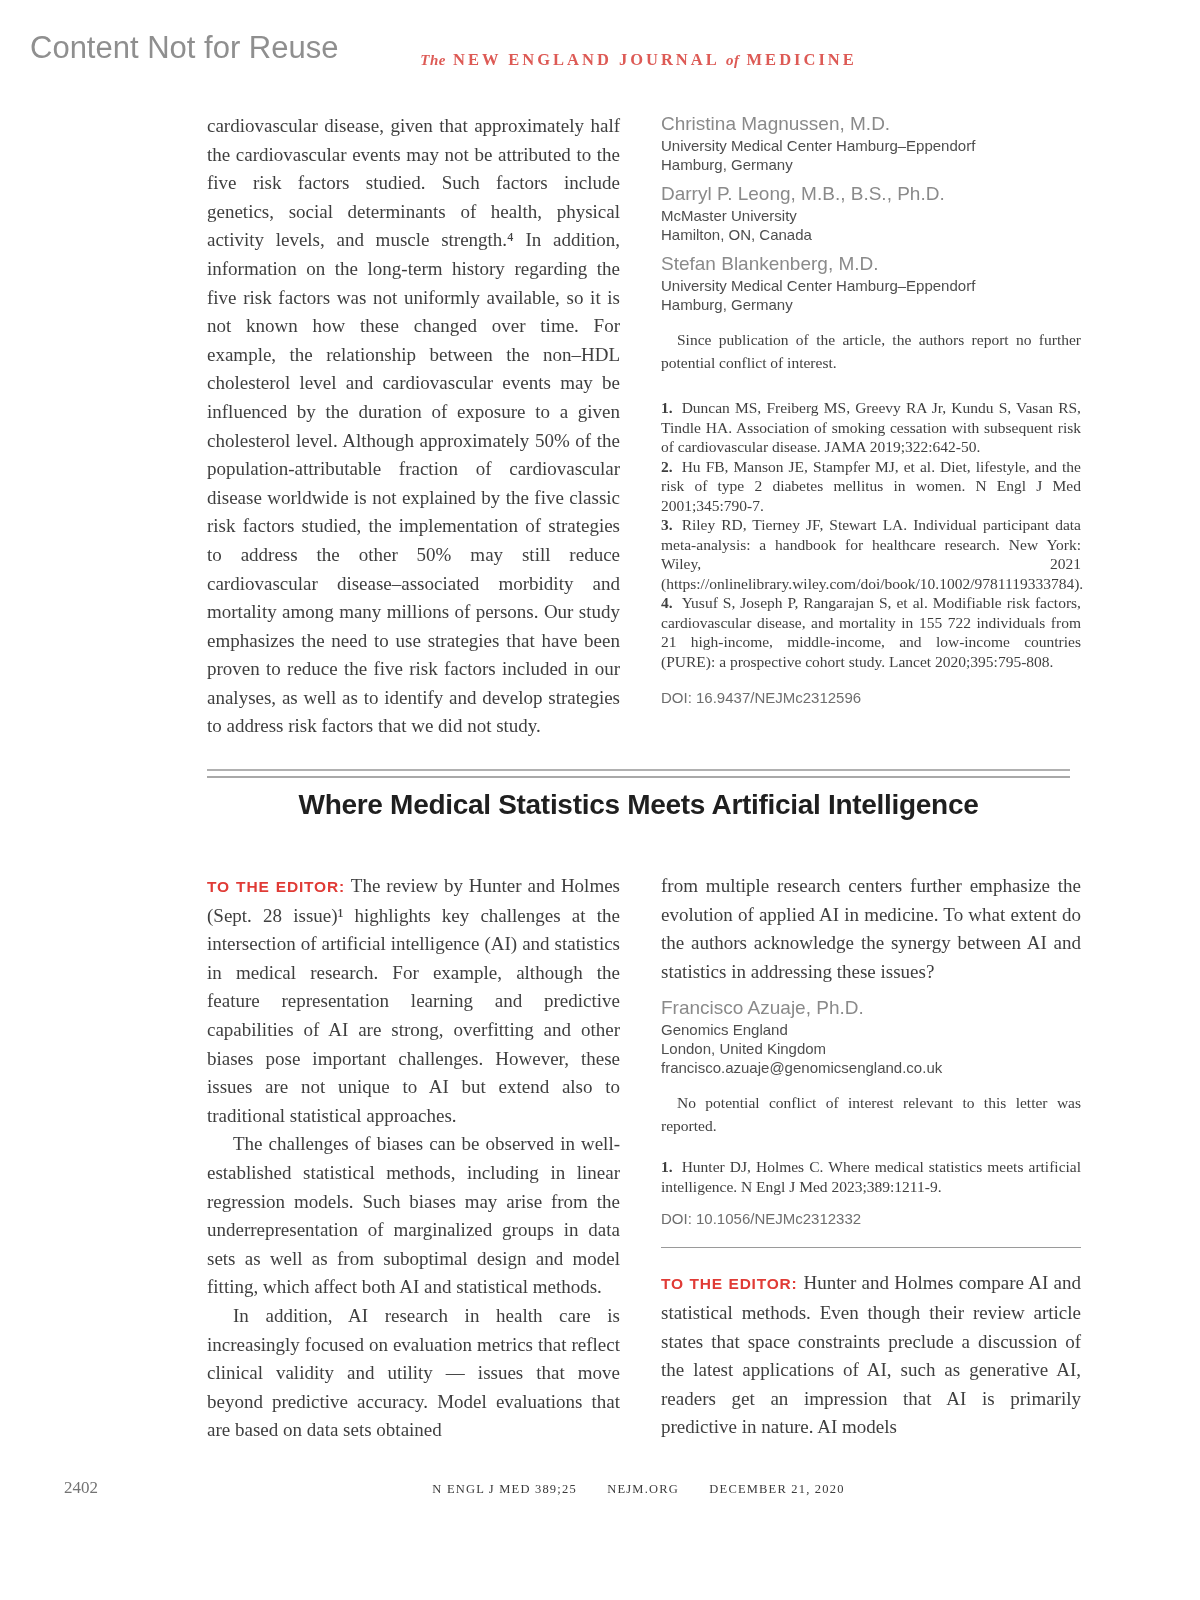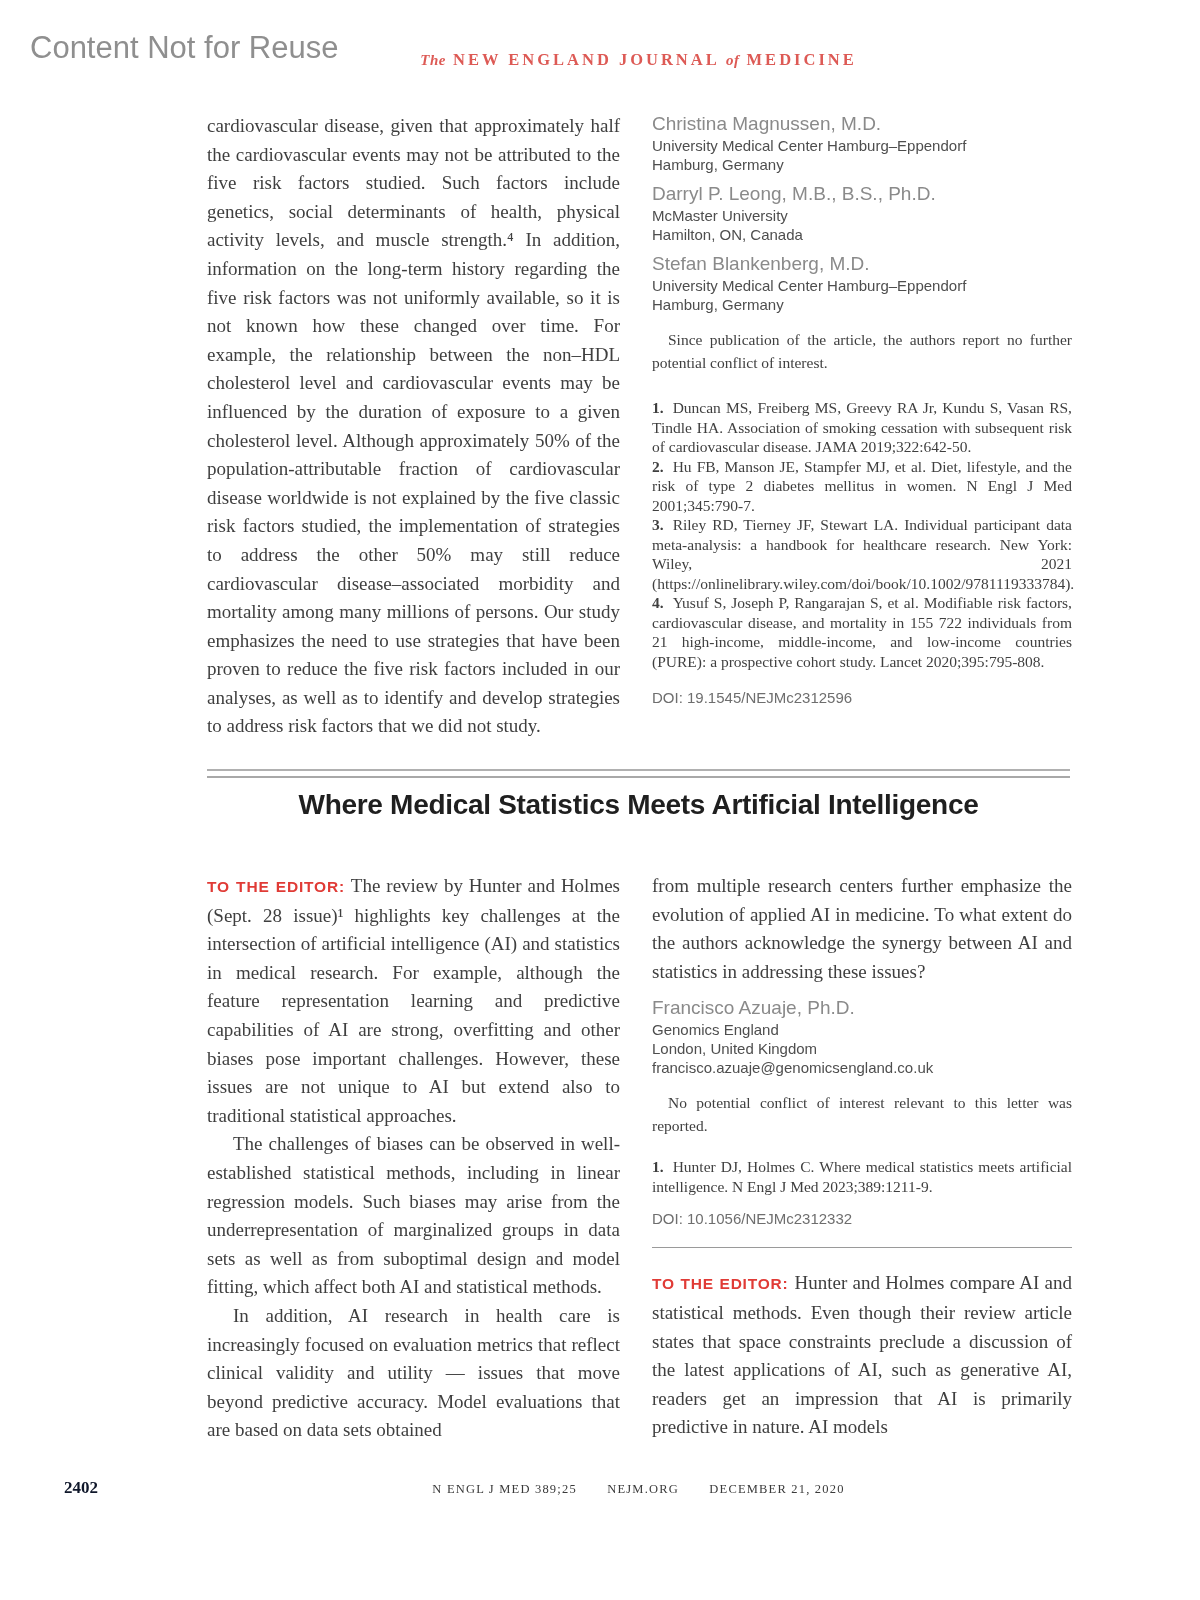--- a/index.html
+++ b/index.html
@@ -35,21 +35,21 @@
   }
   .masthead .mh-italic {
     font-style: italic;
     font-weight: bold;
     letter-spacing: 0.5px;
     text-transform: none;
     font-size: 15px;
     margin-top: 36px;
   }
   .content-block { position: absolute; left: 207px; width: 863px; }
-  .two-col { display: flex; gap: 32px; }
+  .two-col { display: flex; gap: 41px; }
   .col-left { width: 413px; flex: 0 0 413px; }
   .col-right { width: 420px; flex: 0 0 420px; }
 
   .body-text {
     font-size: 19px;
     line-height: 28.6px;
     text-align: justify;
     margin: 0;
     color: #3f3f3f;
   }
@@ -125,22 +125,22 @@
     border-top: 1px solid #9a9a9a;
     margin: 20px 0 0 0;
     width: 100%;
   }
   .letter2-para { margin-top: 21px; }
   .footer-page-num {
     position: absolute;
     left: 64px;
     top: 1478px;
     font-size: 17px;
-    font-weight: bold;
-    color: #0f172a;
+    font-weight: normal;
+    color: #737373;
   }
   .footer-center {
     position: absolute;
     left: 207px;
     top: 1482px;
     width: 863px;
     text-align: center;
     font-size: 12.5px;
     letter-spacing: 1.2px;
     color: #3a3a3a;
@@ -188,21 +188,21 @@
 
       <p class="conflict-note">Since publication of the article, the authors report no further potential conflict of interest.</p>
 
       <div class="ref-list">
         <p class="reference"><span class="ref-num">1.</span><span>Duncan MS, Freiberg MS, Greevy RA Jr, Kundu S, Vasan RS, Tindle HA. Association of smoking cessation with subsequent risk of cardiovascular disease. JAMA 2019;322:642-50.</span></p>
         <p class="reference"><span class="ref-num">2.</span><span>Hu FB, Manson JE, Stampfer MJ, et al. Diet, lifestyle, and the risk of type 2 diabetes mellitus in women. N Engl J Med 2001;345:790-7.</span></p>
         <p class="reference"><span class="ref-num">3.</span><span>Riley RD, Tierney JF, Stewart LA. Individual participant data meta-analysis: a handbook for healthcare research. New York: Wiley, 2021 (https://onlinelibrary.wiley.com/doi/book/10.1002/9781119333784).</span></p>
         <p class="reference"><span class="ref-num">4.</span><span>Yusuf S, Joseph P, Rangarajan S, et al. Modifiable risk factors, cardiovascular disease, and mortality in 155 722 individuals from 21 high-income, middle-income, and low-income countries (PURE): a prospective cohort study. Lancet 2020;395:795-808.</span></p>
       </div>
 
-      <div class="doi-line">DOI: 19.1545/NEJMc2312596</div>
+      <div class="doi-line">DOI: 16.9437/NEJMc2312596</div>
     </div>
   </div>
 
   <div class="double-rule"></div>
 
   <div class="article-title">Where Medical Statistics Meets Artificial Intelligence</div>
 
   <div class="content-block two-col" style="top:872px;">
     <div class="col-left">
       <p class="body-text"><span class="editor-label">TO THE EDITOR:</span><span>The review by Hunter and Holmes (Sept. 28 issue)¹ highlights key challenges at the intersection of artificial intelligence (AI) and statistics in medical research. For example, although the feature representation learning and predictive capabilities of AI are strong, overfitting and other biases pose important challenges. However, these issues are not unique to AI but extend also to traditional statistical approaches.</span></p>

